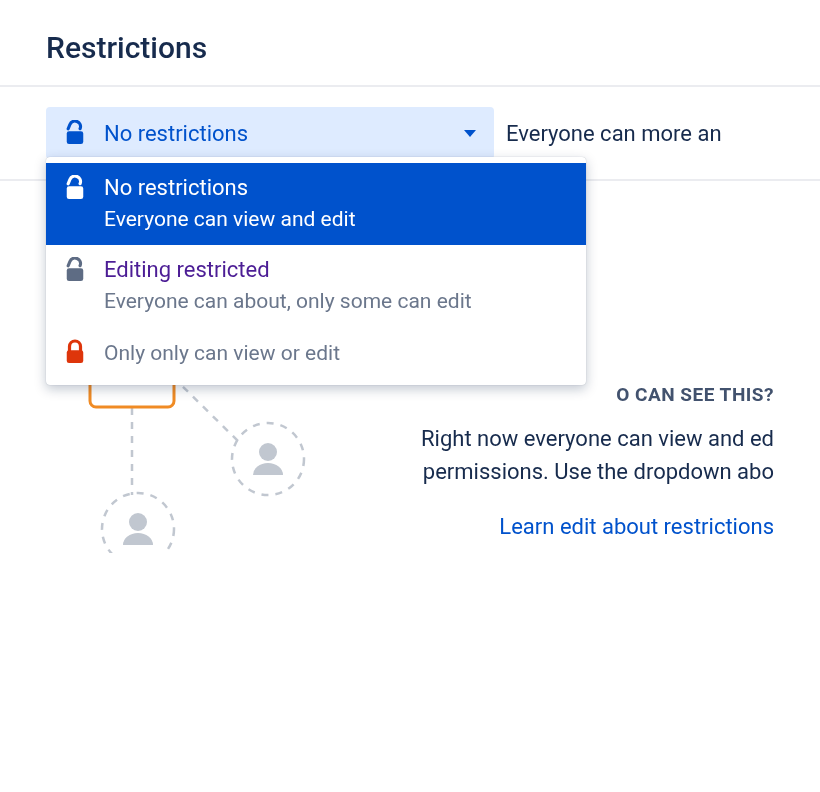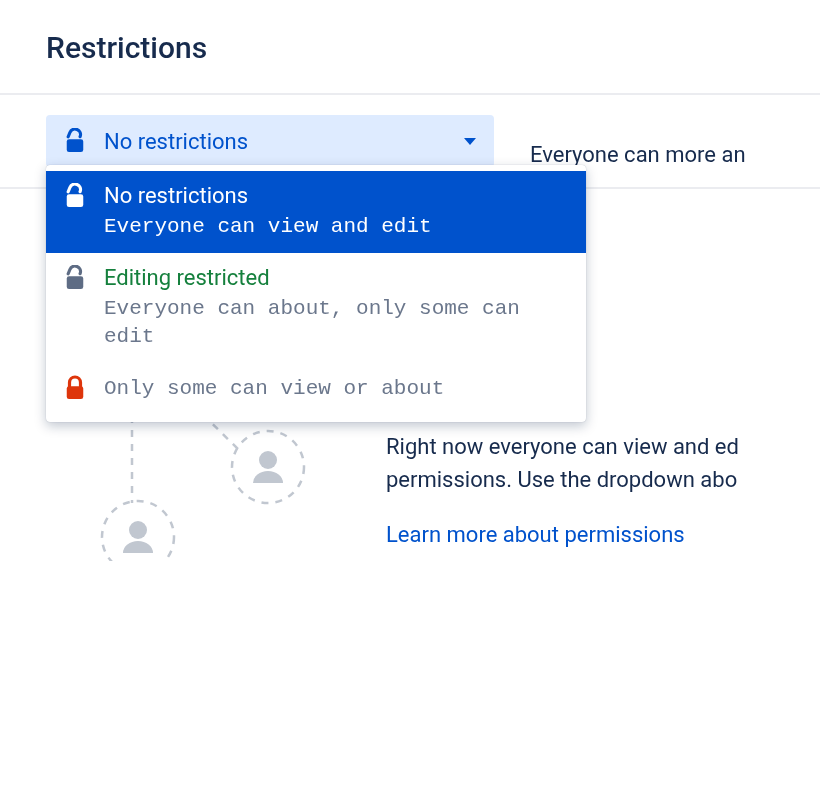--- a/index.html
+++ b/index.html
@@ -5,36 +5,36 @@
   * { box-sizing: border-box; margin: 0; padding: 0; }
   body {
     font-family: -apple-system, BlinkMacSystemFont, "Segoe UI", Roboto, Helvetica, Arial, sans-serif;
     color: #172B4D;
     background: #fff;
     width: 820px;
     height: 792px;
     overflow: hidden;
   }
   .header {
-    padding: 30px 46px 28px 46px;
+    padding: 30px 46px 20px 46px;
   }
   .title {
     font-size: 30px;
     font-weight: 500;
     color: #172B4D;
   }
   .divider {
     border: none;
     border-top: 2px solid #EBECF0;
     margin: 0;
   }
   .controls-row {
     display: flex;
-    align-items: flex-end;
-    gap: 36px;
+    align-items: center;
+    gap: 12px;
     padding: 20px 68px 20px 46px;
     position: relative;
   }
   .dropdown-trigger {
     display: flex;
     align-items: center;
     background: #DEEBFF;
     border-radius: 4px;
     height: 52px;
     width: 448px;
@@ -87,40 +87,40 @@
     color: #fff;
   }
   .dropdown-option .icon-wrap {
     margin-right: 18px;
     margin-top: 2px;
   }
   .dropdown-option .text-wrap { flex: 1; }
   .opt-title {
     font-size: 22px;
     font-weight: 400;
-    color: #15803d;
+    color: #4c1d95;
     line-height: 1.35;
   }
   .opt-desc {
     font-size: 21px;
     color: #6B778C;
     line-height: 1.35;
     margin-top: 2px;
-    font-family: Liberation Mono, monospace;
   }
   .dropdown-option.selected .opt-title,
   .dropdown-option.selected .opt-desc {
     color: #fff;
   }
   .content-area {
     position: relative;
     padding: 32px 46px;
     display: flex;
     align-items: flex-start;
     gap: 40px;
+    text-align: right;
   }
   .illustration {
     width: 300px;
     height: 320px;
     flex-shrink: 0;
     position: relative;
   }
   .content-text {
     flex: 1;
     padding-top: 170px;
@@ -194,21 +194,21 @@
       </div>
     </div>
     <div class="dropdown-option">
       <span class="icon-wrap">
         <svg width="22" height="26" viewBox="0 0 24 28">
           <path d="M6 12 V8 a6 6 0 0 1 12 0 V12" fill="none" stroke="#DE350B" stroke-width="3.5" stroke-linecap="round"></path>
           <rect x="3" y="12" width="18" height="14" rx="2.5" fill="#DE350B"></rect>
         </svg>
       </span>
       <div class="text-wrap">
-        <div class="opt-desc">Only some can view or about</div>
+        <div class="opt-desc">Only only can view or edit</div>
       </div>
     </div>
   </div>
 </div>
 
 <hr class="divider">
 
 <div class="content-area">
   <div class="illustration">
     <svg width="300" height="340" viewBox="0 0 300 340">
@@ -251,15 +251,15 @@
         <path d="M64 0 V20 H84" fill="none" stroke="#F08B24" stroke-width="3"></path>
         <line x1="16" y1="50" x2="56" y2="50" stroke="#F08B24" stroke-width="3"></line>
         <line x1="16" y1="64" x2="56" y2="64" stroke="#F08B24" stroke-width="3"></line>
         <line x1="16" y1="78" x2="56" y2="78" stroke="#F08B24" stroke-width="3"></line>
       </g>
     </svg>
   </div>
   <div class="content-text">
     <div class="eyebrow">O CAN SEE THIS?</div>
     <div class="body-text">Right now everyone can view and ed permissions. Use the dropdown abo</div>
-    <a class="link">Learn more about permissions</a>
+    <a class="link">Learn edit about restrictions</a>
   </div>
 </div>
 
 </body></html>

